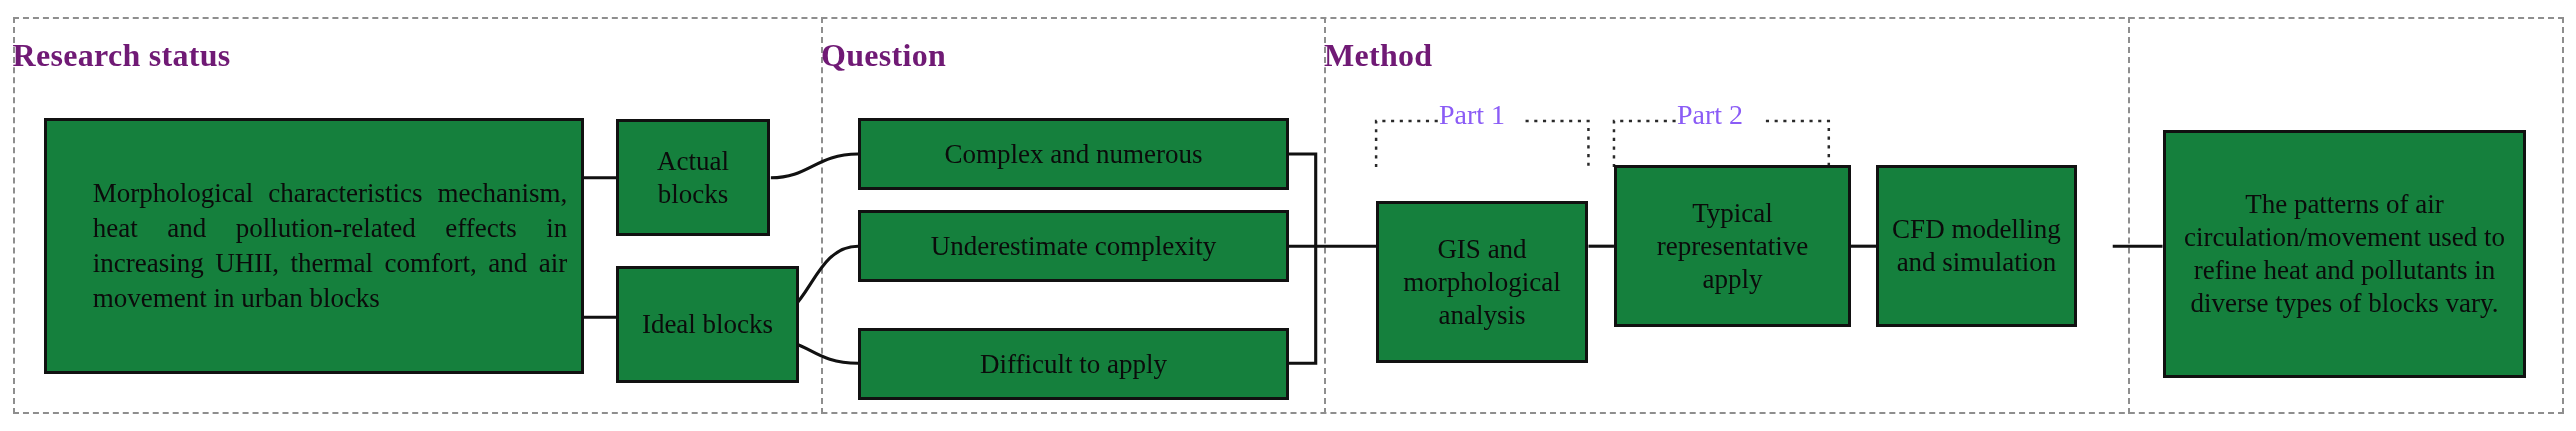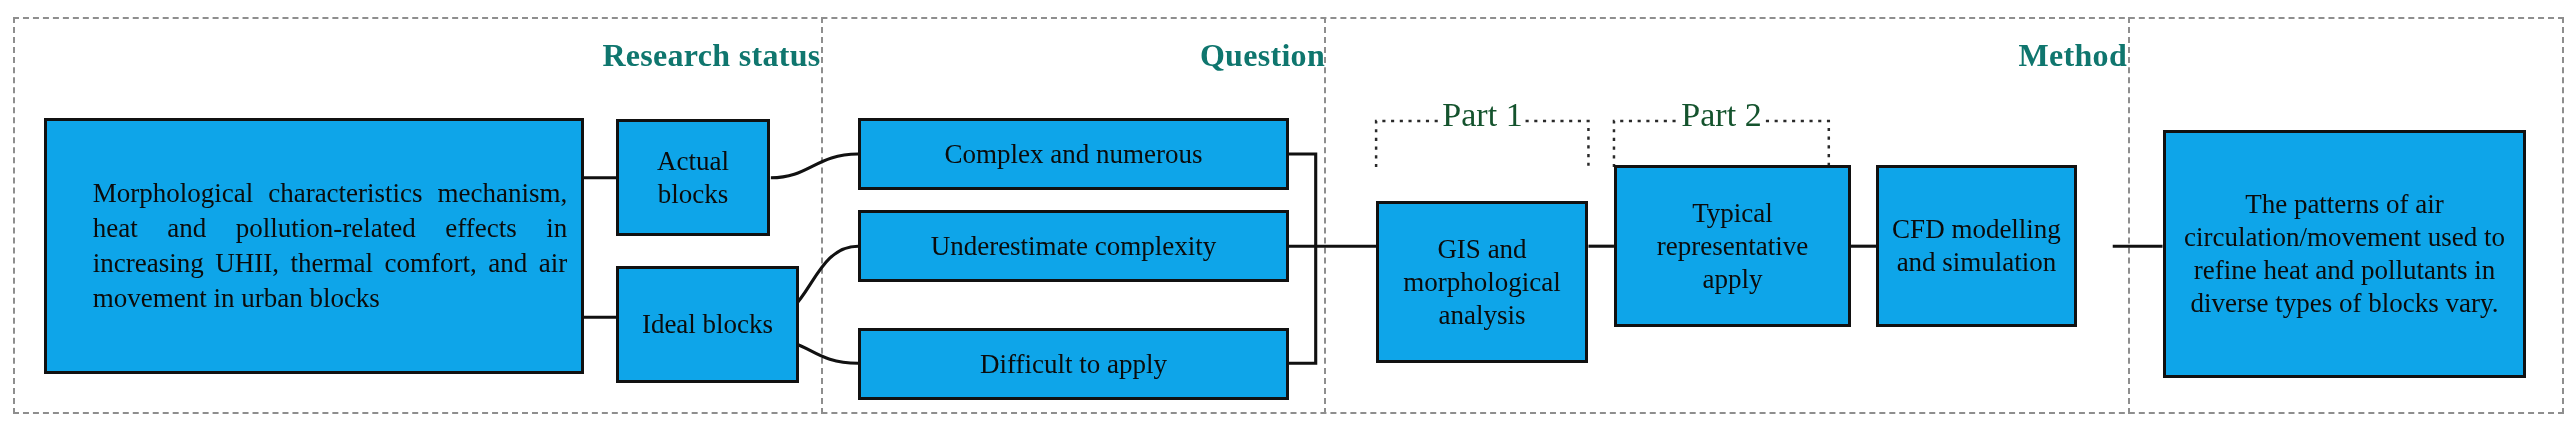--- a/index.html
+++ b/index.html
@@ -20,33 +20,33 @@
   }
   .panel-divider{
     position:absolute;
     top:17.4px;height:397px;
     width:0;
     border-left:2.5px dashed #8e8e8e;
   }
   
   .panel-title{
     position:absolute;
-    text-align:right;
+    text-align:left;
     font-weight:bold;
     font-size:32px;
     line-height:36px;
-    color:#0f766e;
+    color:#701a75;
     letter-spacing:0.3px;
     white-space:nowrap;
   }
   
   .node{
     position:absolute;
     box-sizing:border-box;
-    background:#0ea5e9;
+    background:#15803d;
     border:3.1px solid #111111;
     display:flex;
     align-items:center;
     justify-content:center;
     color:#0b0b0b;
   }
   .node .txt{
     display:block;
     width:100%;
     font-size:27px;
@@ -60,25 +60,25 @@
   #wires{
     position:absolute;left:0;top:0;
     width:2576px;height:432px;
     pointer-events:none;
   }
   .wire{ fill:none; stroke:#111111; stroke-width:5; }
   .bracket{ fill:none; stroke:#2a2a2a; stroke-width:4; stroke-dasharray:5 9; stroke-linecap:butt;}
   
   .part-label{
     position:absolute;
-    font-size:34px;
+    font-size:28px;
     line-height:29px;
-    color:#14532d;
+    color:#8b5cf6;
     white-space:nowrap;
-    text-align:center;
+    text-align:left;
   }
 </style>
 </head>
 <body>
 
 <div id="stage">
 
   <div class="panel-frame"></div>
   <div class="panel-divider" style="left:821px;"></div>
   <div class="panel-divider" style="left:1324px;"></div>

